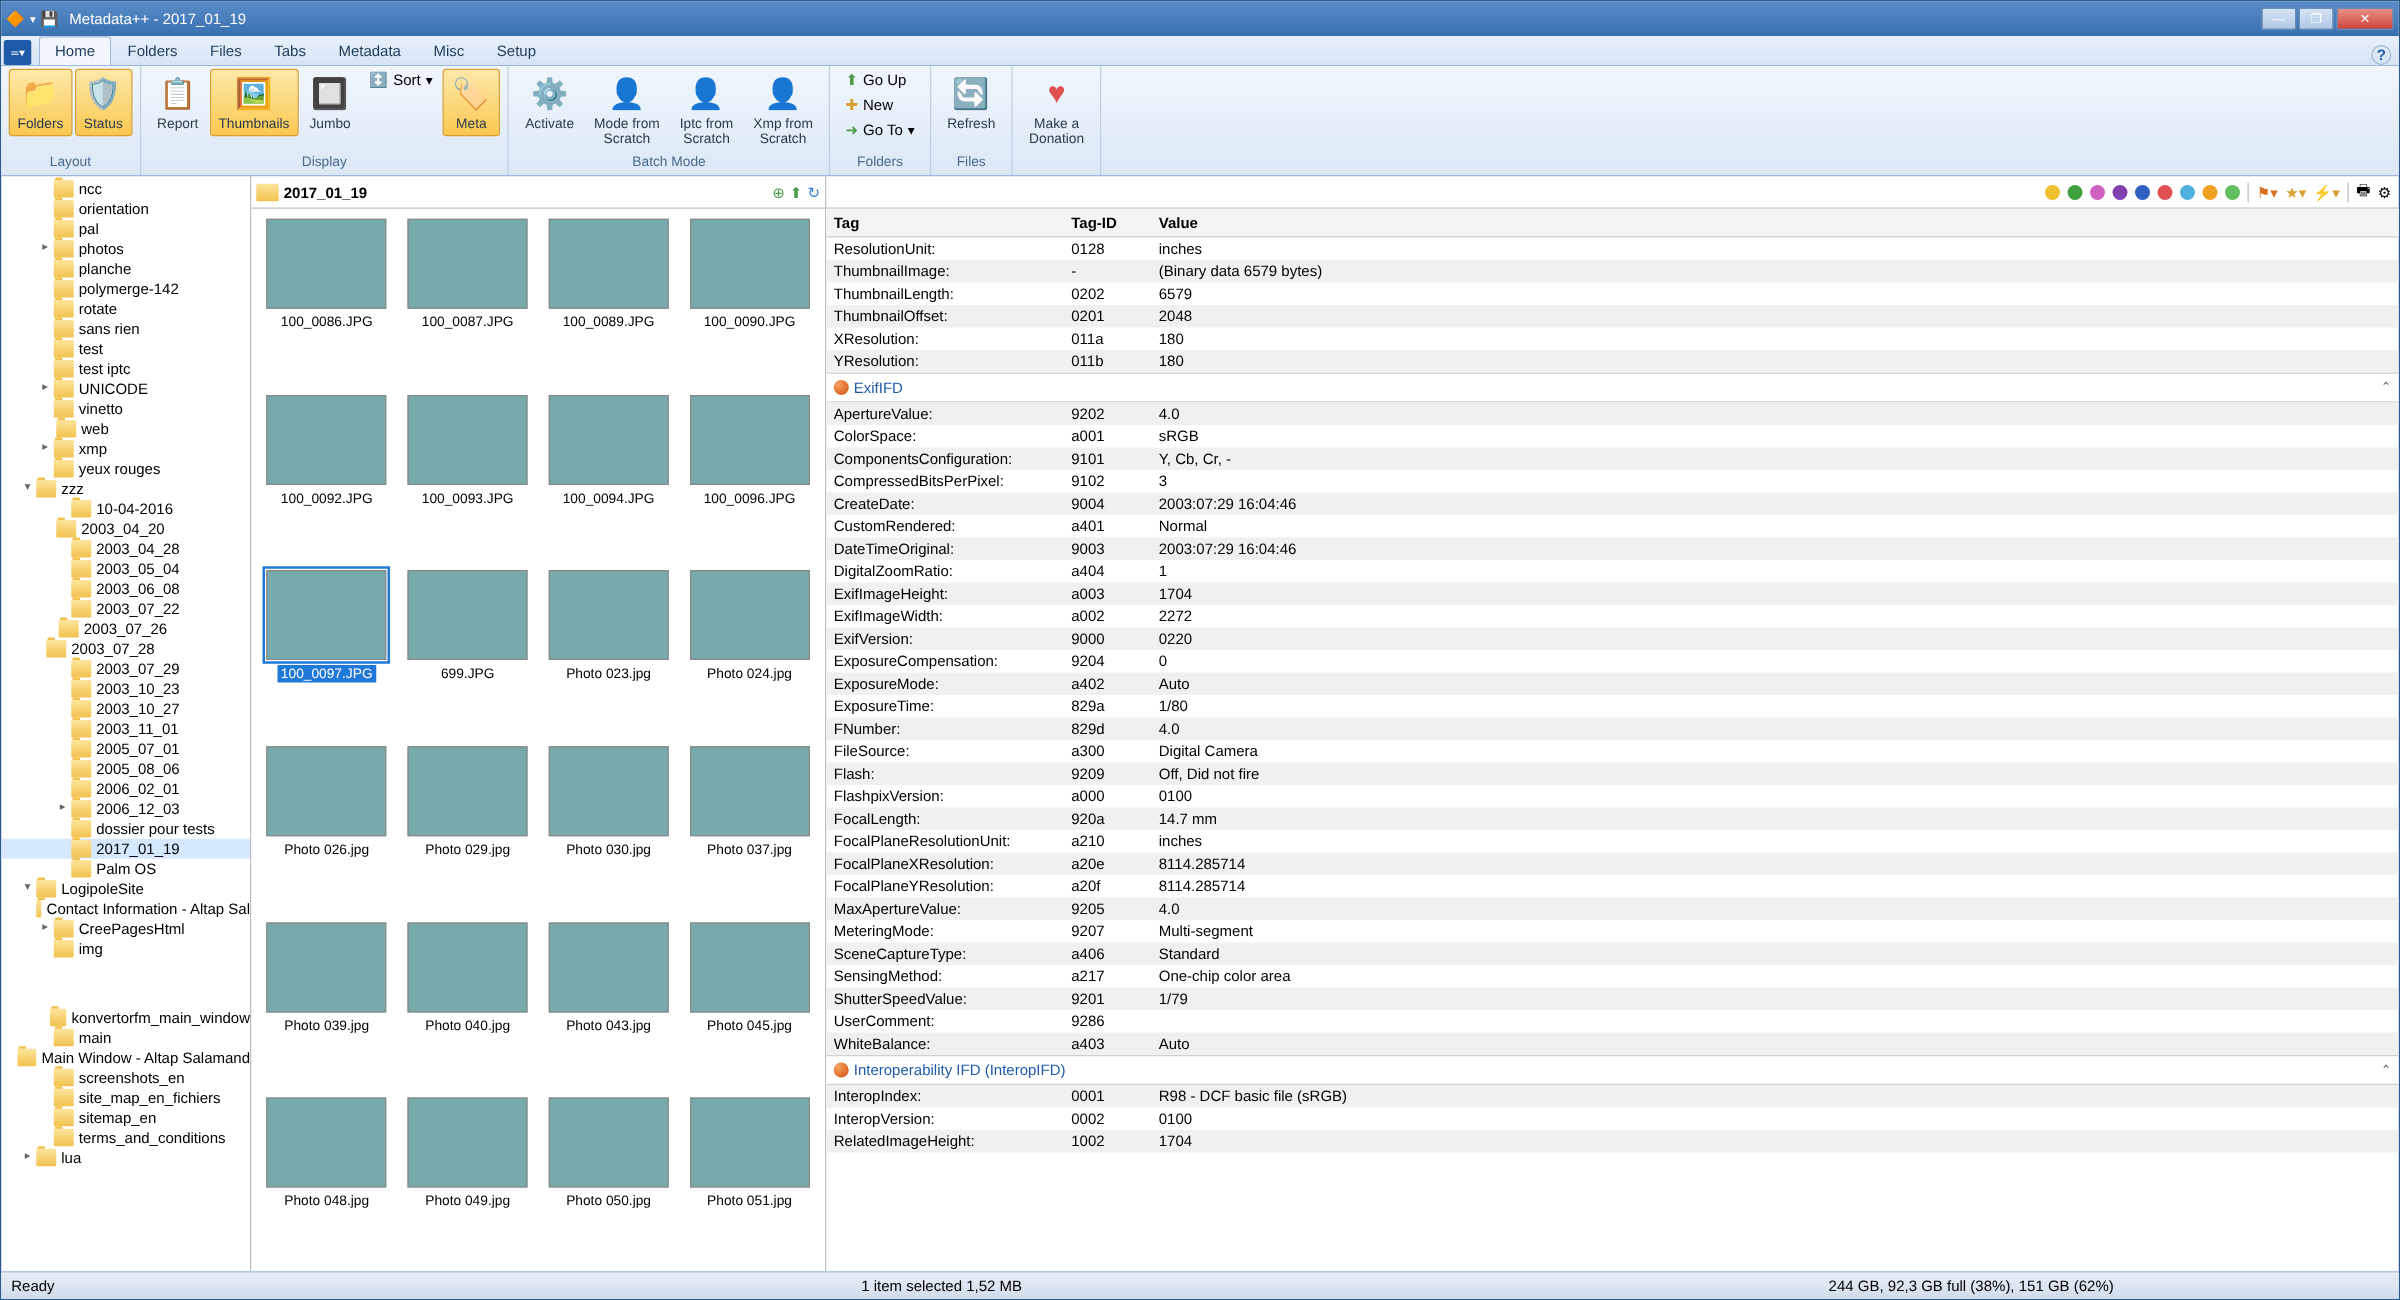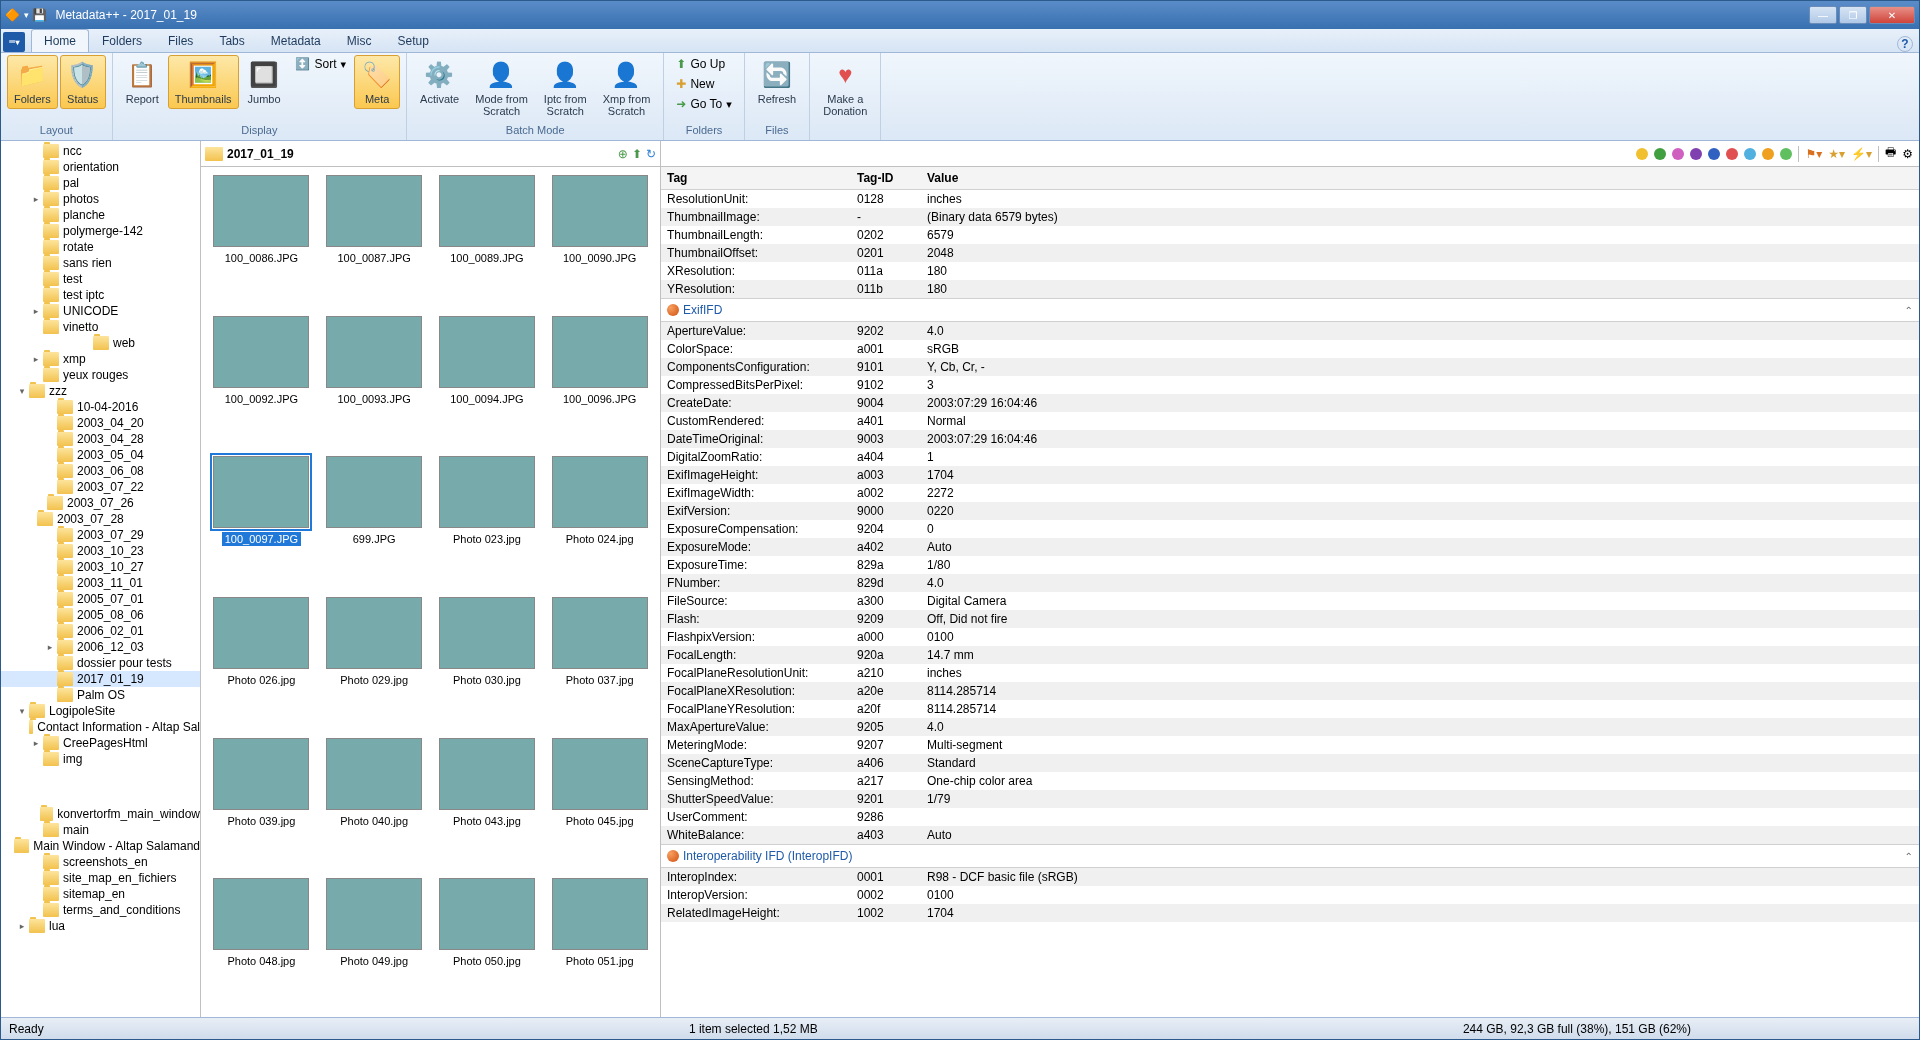--- a/index.html
+++ b/index.html
@@ -24,21 +24,21 @@
 .rgroup .glabel{text-align:center;color:#4a6a90;font-size:11px;padding-bottom:2px}
 .rbtn{display:flex;flex-direction:column;align-items:center;justify-content:flex-start;padding:3px 6px;border:1px solid transparent;border-radius:3px;min-width:44px;cursor:pointer;text-align:center}
 .rbtn.active{background:linear-gradient(#fde8a8,#fbc850);border-color:#d8a030}
 .rbtn .ic{width:32px;height:32px;display:flex;align-items:center;justify-content:center;font-size:24px}
 .rbtn .lbl{font-size:11px;line-height:12px;color:#2a3a4c;margin-top:2px}
 .smallcol{display:flex;flex-direction:column;gap:2px;justify-content:center}
 .smallbtn{display:flex;align-items:center;gap:4px;padding:2px 6px;font-size:11px;cursor:pointer}
 
 .main{flex:1;display:flex;min-height:0}
 .tree{width:200px;border-right:1px solid #c0c0c0;overflow:auto;padding:2px 0}
-.tnode{display:flex;align-items:center;padding:1px 0;white-space:nowrap;cursor:pointer}
+.tnode{display:flex;padding:1px 0;white-space:nowrap;cursor:pointer}
 .tnode .tw{width:14px;text-align:center;color:#666;font-size:9px}
 .tnode .fi{width:16px;height:14px;background:linear-gradient(#fde49c,#f2c24e);border-radius:1px;margin-right:4px;position:relative}
 .tnode .fi::before{content:"";position:absolute;top:-2px;left:1px;width:6px;height:2px;background:#f2c24e;border-radius:1px 1px 0 0}
 .tnode.sel{background:#d6e8ff}
 .center{flex:0 0 460px;display:flex;flex-direction:column;border-right:1px solid #c0c0c0;min-width:0}
 .pathbar{height:26px;border-bottom:1px solid #c0c0c0;display:flex;align-items:center;padding:0 4px;gap:4px}
 .pathbar .fi{width:18px;height:14px;background:linear-gradient(#fde49c,#f2c24e);border-radius:1px}
 .thumbs{flex:1;overflow:auto;padding:8px;display:grid;grid-template-columns:repeat(4,1fr);gap:10px 8px}
 .thumb{display:flex;flex-direction:column;align-items:center;cursor:pointer}
 .thumb .img{width:96px;height:72px;background:#7aa;border:1px solid #888}
@@ -258,21 +258,21 @@
         <div class="tnode" style="padding-left: 28px;">
           <span class="tw">▸</span>
           <span class="fi"></span>
           <span>UNICODE</span>
         </div>
         <div class="tnode" style="padding-left: 28px;">
           <span class="tw"></span>
           <span class="fi"></span>
           <span>vinetto</span>
         </div>
-        <div class="tnode" style="padding-left: 30px; margin-left: 48px;">
+        <div class="tnode" style="padding-left: 30px;">
           <span class="tw"></span>
           <span class="fi"></span>
           <span>web</span>
         </div>
         <div class="tnode" style="padding-left: 28px;">
           <span class="tw">▸</span>
           <span class="fi"></span>
           <span>xmp</span>
         </div>
         <div class="tnode" style="padding-left: 28px;">
@@ -283,21 +283,21 @@
         <div class="tnode" style="padding-left: 14px;">
           <span class="tw">▾</span>
           <span class="fi"></span>
           <span>zzz</span>
         </div>
         <div class="tnode" style="padding-left: 42px;">
           <span class="tw"></span>
           <span class="fi"></span>
           <span>10-04-2016</span>
         </div>
-        <div class="tnode" style="padding-left: 42px;">
+        <div class="tnode" style="padding-left: 30px;">
           <span class="tw"></span>
           <span class="fi"></span>
           <span>2003_04_20</span>
         </div>
         <div class="tnode" style="padding-left: 42px;">
           <span class="tw"></span>
           <span class="fi"></span>
           <span>2003_04_28</span>
         </div>
         <div class="tnode" style="padding-left: 42px;">

